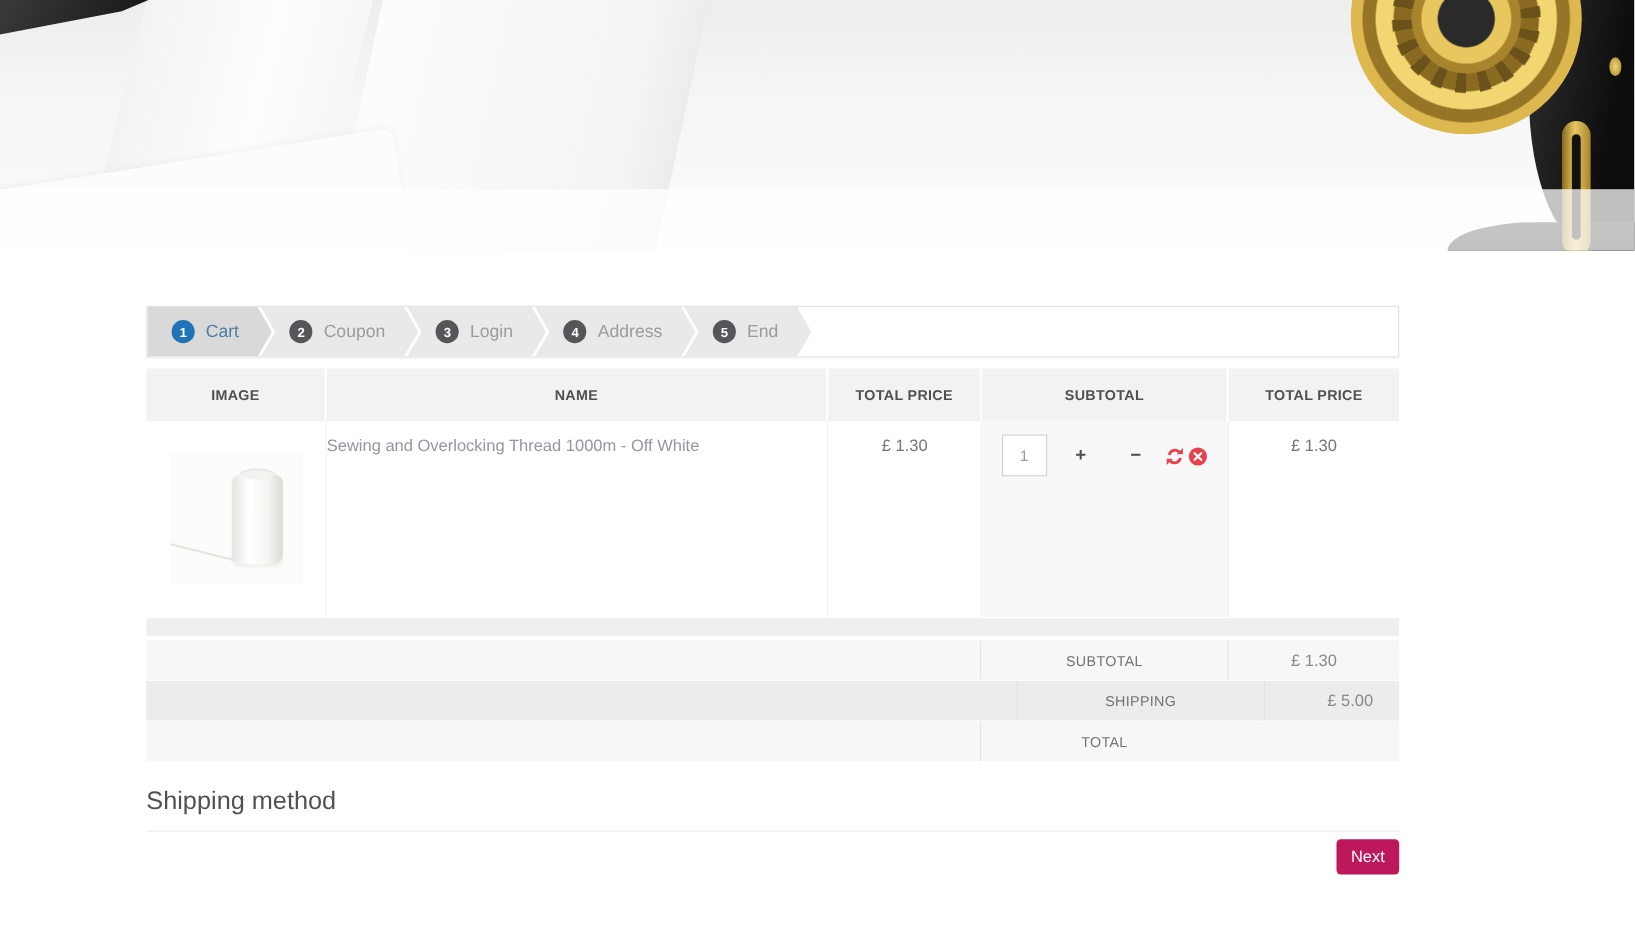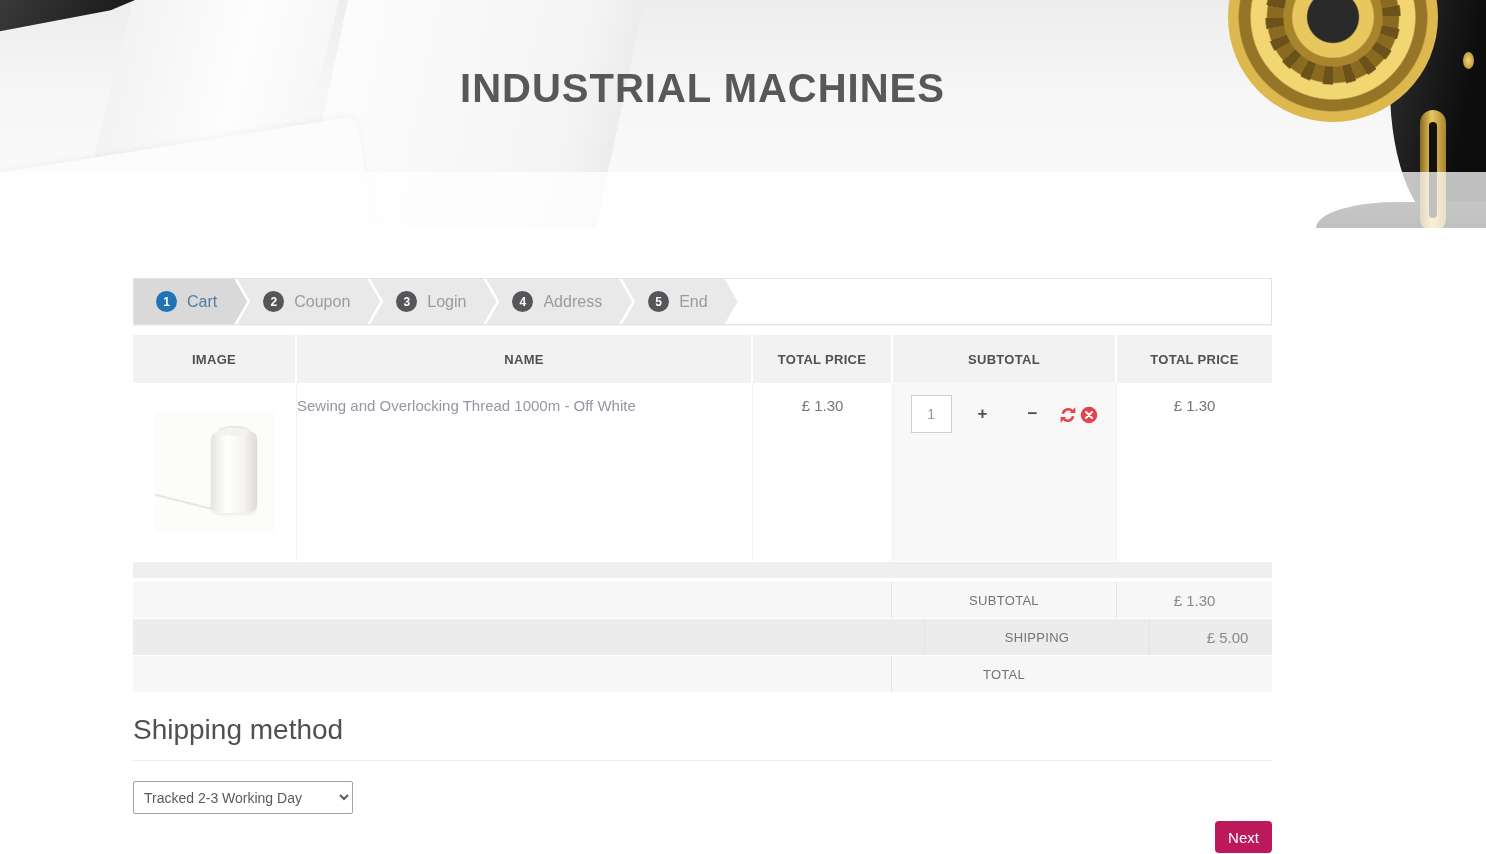--- a/index.html
+++ b/index.html
@@ -103,21 +103,21 @@
   .totals { margin-top:4px; }
   .totals-row { display:grid; grid-template-columns:758px 225px 156px; height:36px;
     background:#f7f7f7; margin-bottom:1px; }
   .totals-row.alt { background:#ececec;padding-left:33px; }
   .totals-row .cell { display:flex; align-items:center; justify-content:center; }
   .totals-row .cell + .cell { border-left:1px solid #e3e3e3; }
   .totals-label { font-size:13px; font-weight:400; color:#737373; letter-spacing:0.3px; }
   .totals-value { font-size:15px; color:#8a8a8a; }
 
   
-  .shipping-heading { margin-top:22px; font-size:28px; font-weight:400; color:#4f5052; }
+  .shipping-heading { margin-top:22px; font-size:23px; font-weight:400; color:#4f5052; }
   .shipping-divider { margin-top:14px; height:1px; background:#ebebeb; }
   .shipping-select { margin-top:20px; width:220px; height:33px; border:1px solid #a3a3a3;
     border-radius:2px; background:#fff; color:#5a5a5a; font-size:14px; padding:0 6px;
     font-family:"Liberation Sans",sans-serif; outline:none; }
 
   
   .actions-row { margin-top:7px; display:flex; justify-content:flex-end; }
   .next-button { background:#be185d; color:#fff; border:none; border-radius:4px;
     width:57px; height:32px; font-size:15px; cursor:pointer;
     font-family:Liberation Sans, sans-serif; }
@@ -130,21 +130,20 @@
   <div class="left-shape2"></div>
   <div class="left-base"></div>
   <div class="corner-dark"></div>
   <div class="machine-body"></div>
   <div class="machine-foot"></div>
   <div class="wheel"></div>
   <div class="wheel-teeth"></div>
   <div class="gold-slot"></div>
   <div class="gold-dot"></div>
   <div class="banner-band"></div>
-  <h1 class="banner-title">INDUSTRIAL MACHINES</h1>
 </div>
 
 <div class="content">
 
   
   <div class="stepper">
     <div class="step first active">
       <span class="step-num">1</span>
       <span class="step-label">Cart</span>
     </div>
@@ -225,22 +224,19 @@
       <div class="totals-row">
         <div class="cell"></div>
         <div class="cell totals-label">TOTAL</div>
       </div>
     </div>
   </div>
 
   
   <h2 class="shipping-heading">Shipping method</h2>
   <div class="shipping-divider"></div>
-  <select class="shipping-select">
-    <option>Tracked 2-3 Working Day</option>
-  </select>
 
   
   <div class="actions-row">
     <button class="next-button">Next</button>
   </div>
 
 </div>
 
 </body></html>

